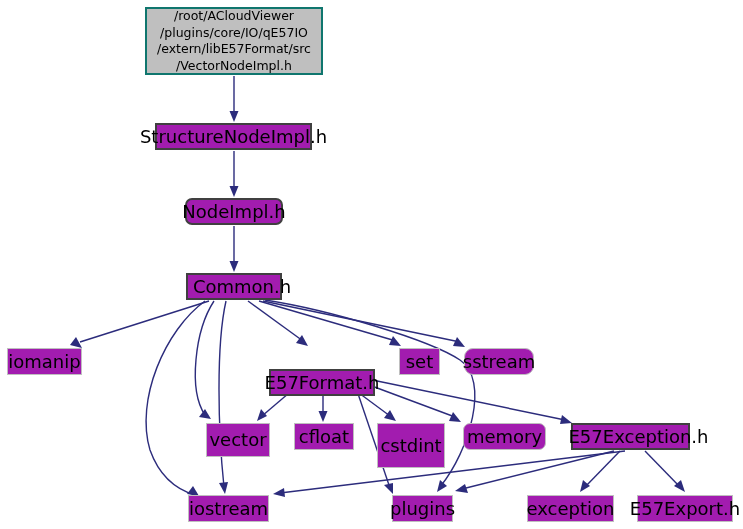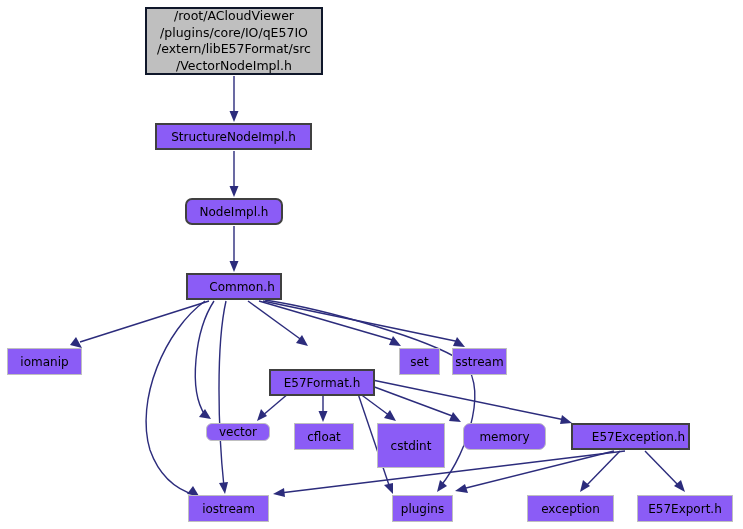--- a/index.html
+++ b/index.html
@@ -22,34 +22,34 @@
     width: 743px;
     height: 529px;
   }
   .node {
     position: absolute;
     box-sizing: border-box;
     display: flex;
     align-items: center;
     justify-content: center;
     text-align: center;
-    background: #8b5cf6;
+    background: #a21caf;
     border: 1px solid #bfbfbf;
     color: #000000;
-    font-size: 12px;
+    font-size: 18px;
     line-height: 14px;
     white-space: pre-line;
     letter-spacing: 0px;
   }
   .node.bold-border {
     border: 2px solid #404040;
   }
   .node.root-node {
     background: #bfbfbf;
-    border: 2px solid #0f172a;
+    border: 2px solid #0f766e;
     font-size: 12.5px;
     line-height: 16.5px;
   }
   .edge-line {
     stroke: #2c2c7c;
     stroke-width: 1.4;
     fill: none;
   }
   .edge-head {
     fill: #2c2c7c;
@@ -150,22 +150,22 @@
       <div class="node root-node" style="left: 145px; top: 7px; width: 178px; height: 68px;"><span>/root/ACloudViewer
 /plugins/core/IO/qE57IO
 /extern/libE57Format/src
 /VectorNodeImpl.h</span></div>
       <div class="node bold-border" style="left: 155px; top: 123px; width: 157px; height: 27px;"><span>StructureNodeImpl.h</span></div>
       <div class="node bold-border" style="left: 185px; top: 198px; width: 98px; height: 27px; border-radius: 7px;"><span>NodeImpl.h</span></div>
       <div class="node bold-border" style="left: 186px; top: 273px; width: 96px; height: 27px; padding-left: 16px;"><span>Common.h</span></div>
       <div class="node" style="left: 7px; top: 348px; width: 75px; height: 27px;"><span>iomanip</span></div>
       <div class="node bold-border" style="left: 269px; top: 348px; width: 106px; height: 27px; margin-top: 21px;"><span>E57Format.h</span></div>
       <div class="node" style="left: 399px; top: 348px; width: 41px; height: 27px;"><span>set</span></div>
-      <div class="node" style="left: 452px; top: 348px; width: 55px; height: 27px;"><span>sstream</span></div>
-      <div class="node" style="left: 206px; top: 423px; width: 64px; height: 18px; border-radius: 6px;"><span>vector</span></div>
+      <div class="node" style="left: 464px; top: 348px; width: 70px; height: 27px; border-radius: 9px;"><span>sstream</span></div>
+      <div class="node" style="left: 206px; top: 423px; width: 64px; height: 34px;"><span>vector</span></div>
       <div class="node" style="left: 294px; top: 423px; width: 60px; height: 27px;"><span>cfloat</span></div>
       <div class="node" style="left: 377px; top: 423px; width: 68px; height: 45px;"><span>cstdint</span></div>
       <div class="node" style="left: 463px; top: 423px; width: 83px; height: 27px; border-radius: 7px;"><span>memory</span></div>
       <div class="node bold-border" style="left: 571px; top: 423px; width: 119px; height: 27px; padding-left: 16px;"><span>E57Exception.h</span></div>
       <div class="node" style="left: 188px; top: 495px; width: 81px; height: 27px;"><span>iostream</span></div>
       <div class="node" style="left: 392px; top: 495px; width: 61px; height: 27px;"><span>plugins</span></div>
       <div class="node" style="left: 527px; top: 495px; width: 87px; height: 27px;"><span>exception</span></div>
       <div class="node" style="left: 637px; top: 495px; width: 96px; height: 27px;"><span>E57Export.h</span></div>
     </div>
 </div>

